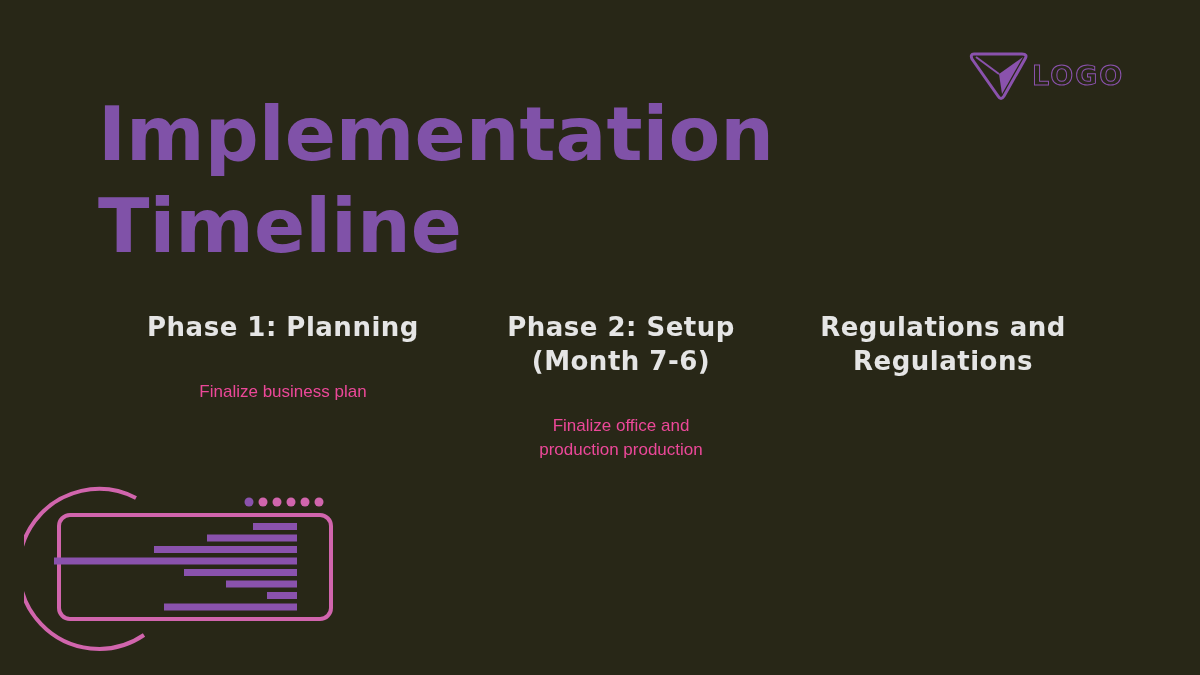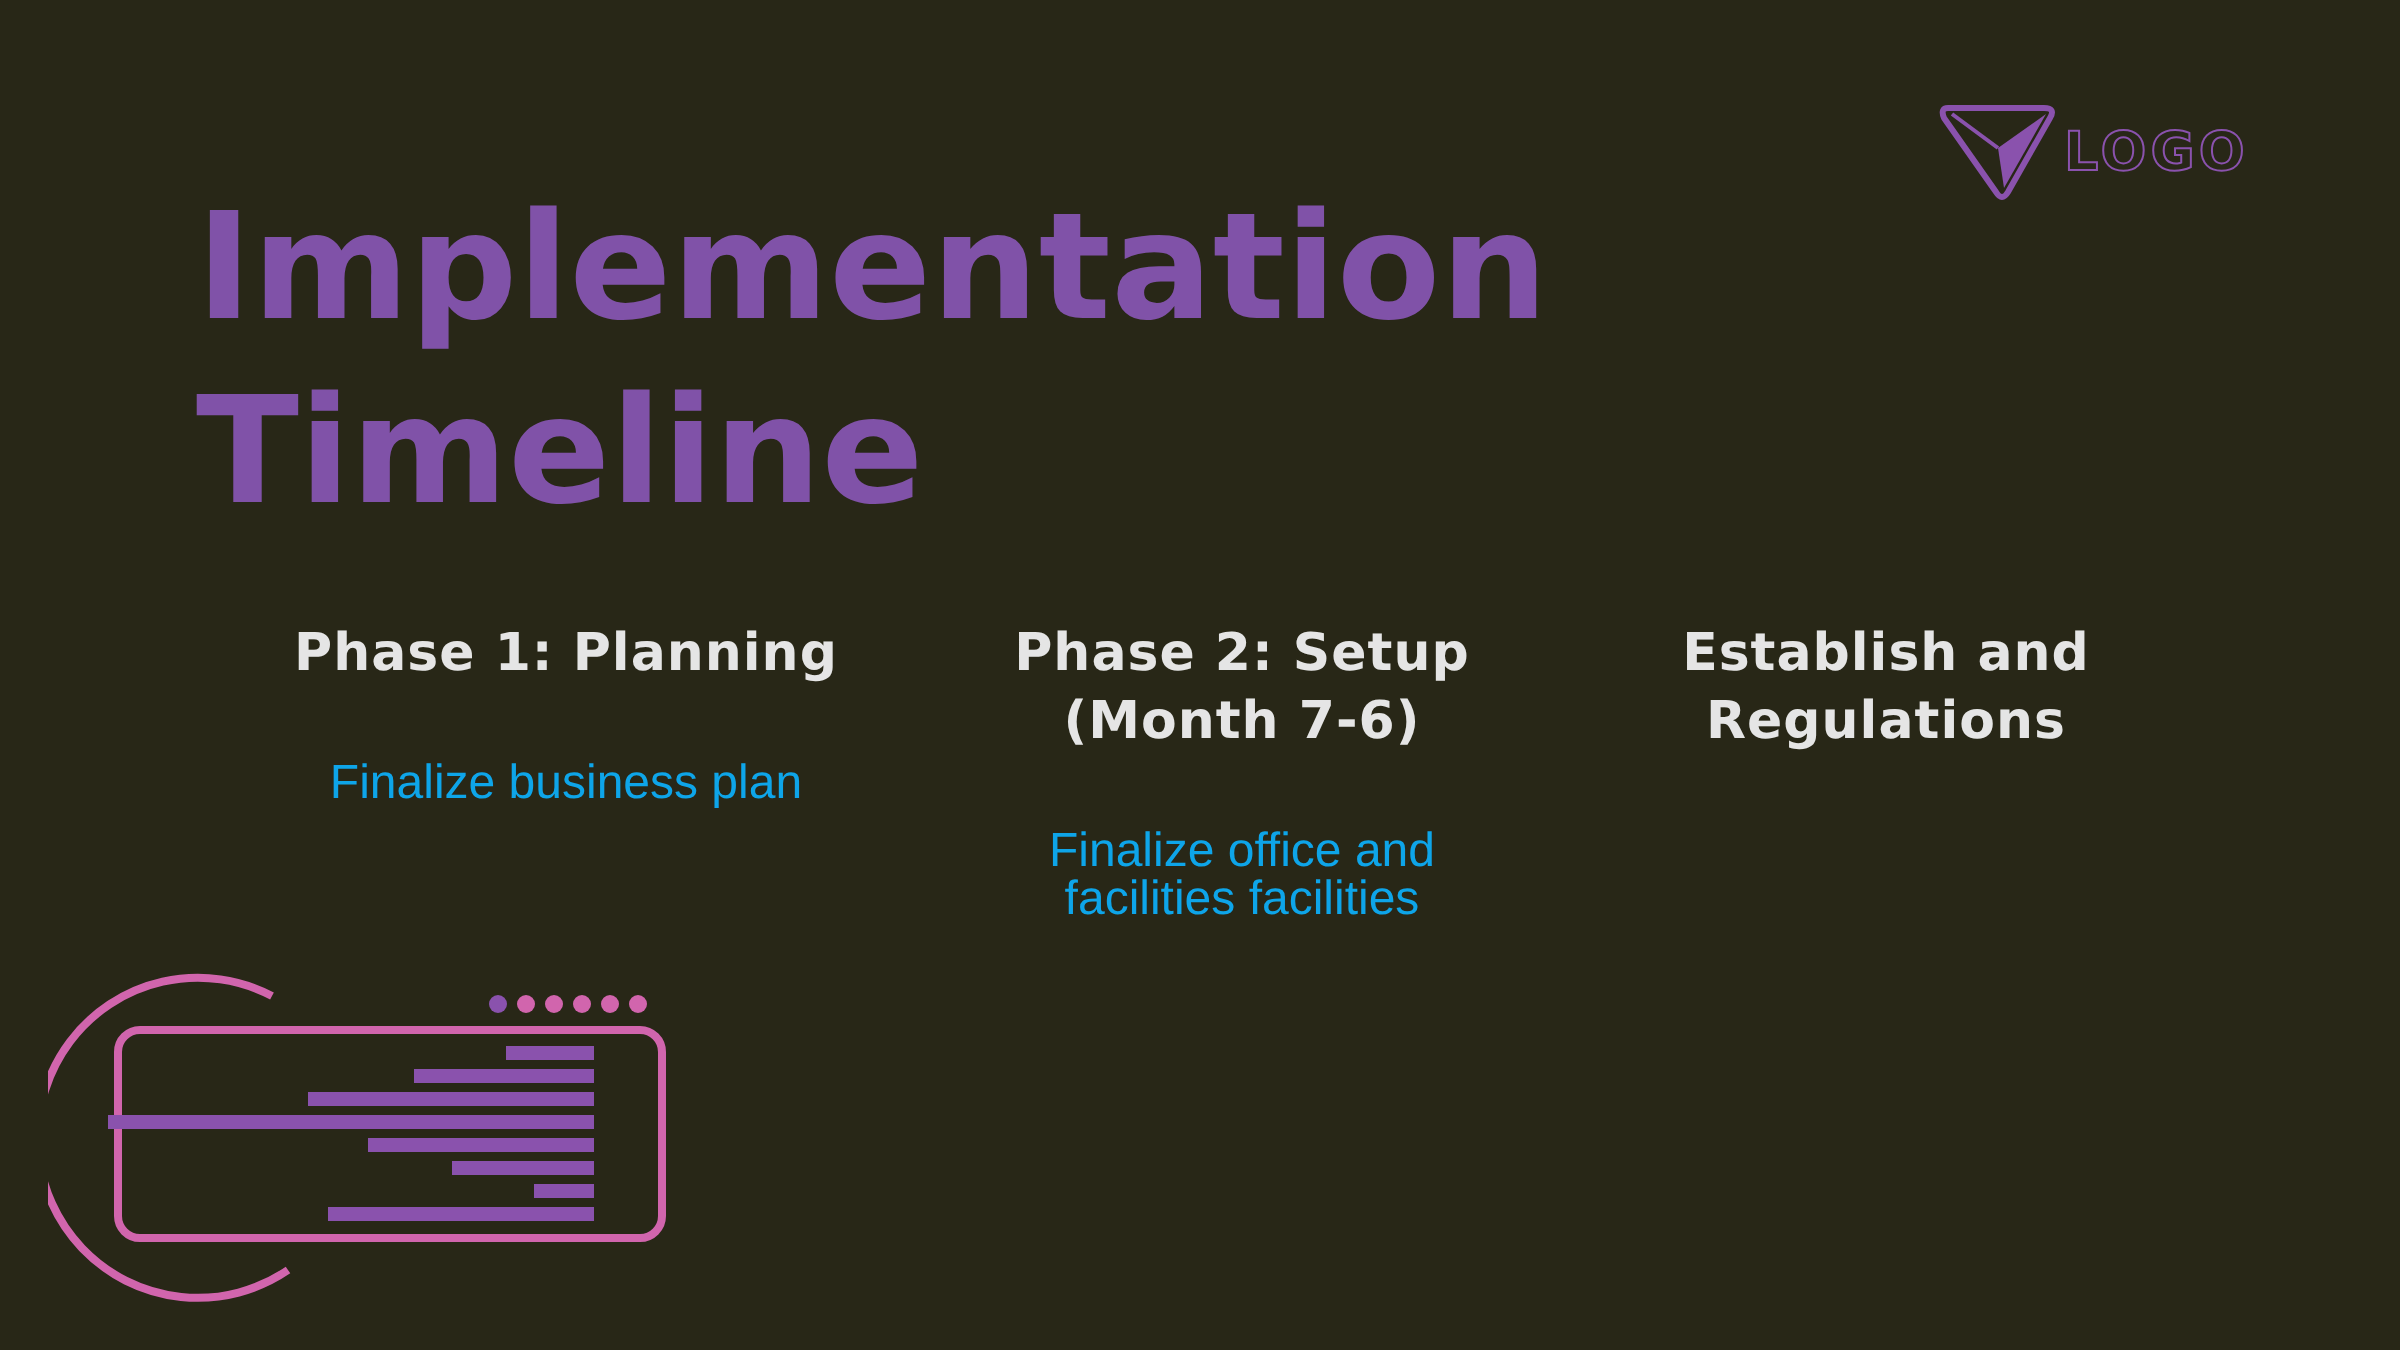--- a/index.html
+++ b/index.html
@@ -29,23 +29,23 @@
       margin: 0;
       color: #e5e5e5;
       font-family: "DejaVu Sans", sans-serif;
       font-weight: bold;
       font-size: 26px;
       line-height: 34px;
       letter-spacing: 0.5px;
     }
     .col p {
       margin: 36px 0 0 0;
-      color: #0ea5e9;
+      color: #ec4899;
       font-family: "Liberation Sans", sans-serif;
-      font-size: 24px;
+      font-size: 17px;
       line-height: 24px;
     }
     .illustration { position: absolute; left: 24px; top: 485px; width: 316px; height: 175px; }
   </style>
 </head>
 <body>
 
 <div class="slide">
 
   <h1 class="title">
@@ -69,26 +69,26 @@
         <span>Finalize business plan</span>
       </p>
     </div>
     <div class="col" style="left:338px;">
       <h2>
         <span>Phase 2: Setup</span><br>
         <span>(Month 7-6)</span>
       </h2>
       <p>
         <span>Finalize office and</span><br>
-        <span>facilities facilities</span>
+        <span>production production</span>
       </p>
     </div>
     <div class="col" style="left:660px;">
       <h2>
-        <span>Establish and</span><br>
+        <span>Regulations and</span><br>
         <span>Regulations</span>
       </h2>
     </div>
   </div>
 
   <svg class="illustration" viewBox="0 0 316 175">
 
     <path d="M112 13 A80 80 0 1 0 120 150" fill="none" stroke="#d165ad" stroke-width="4"></path>
 
     <circle cx="225" cy="17" r="4.5" fill="#8a52ad"></circle>

